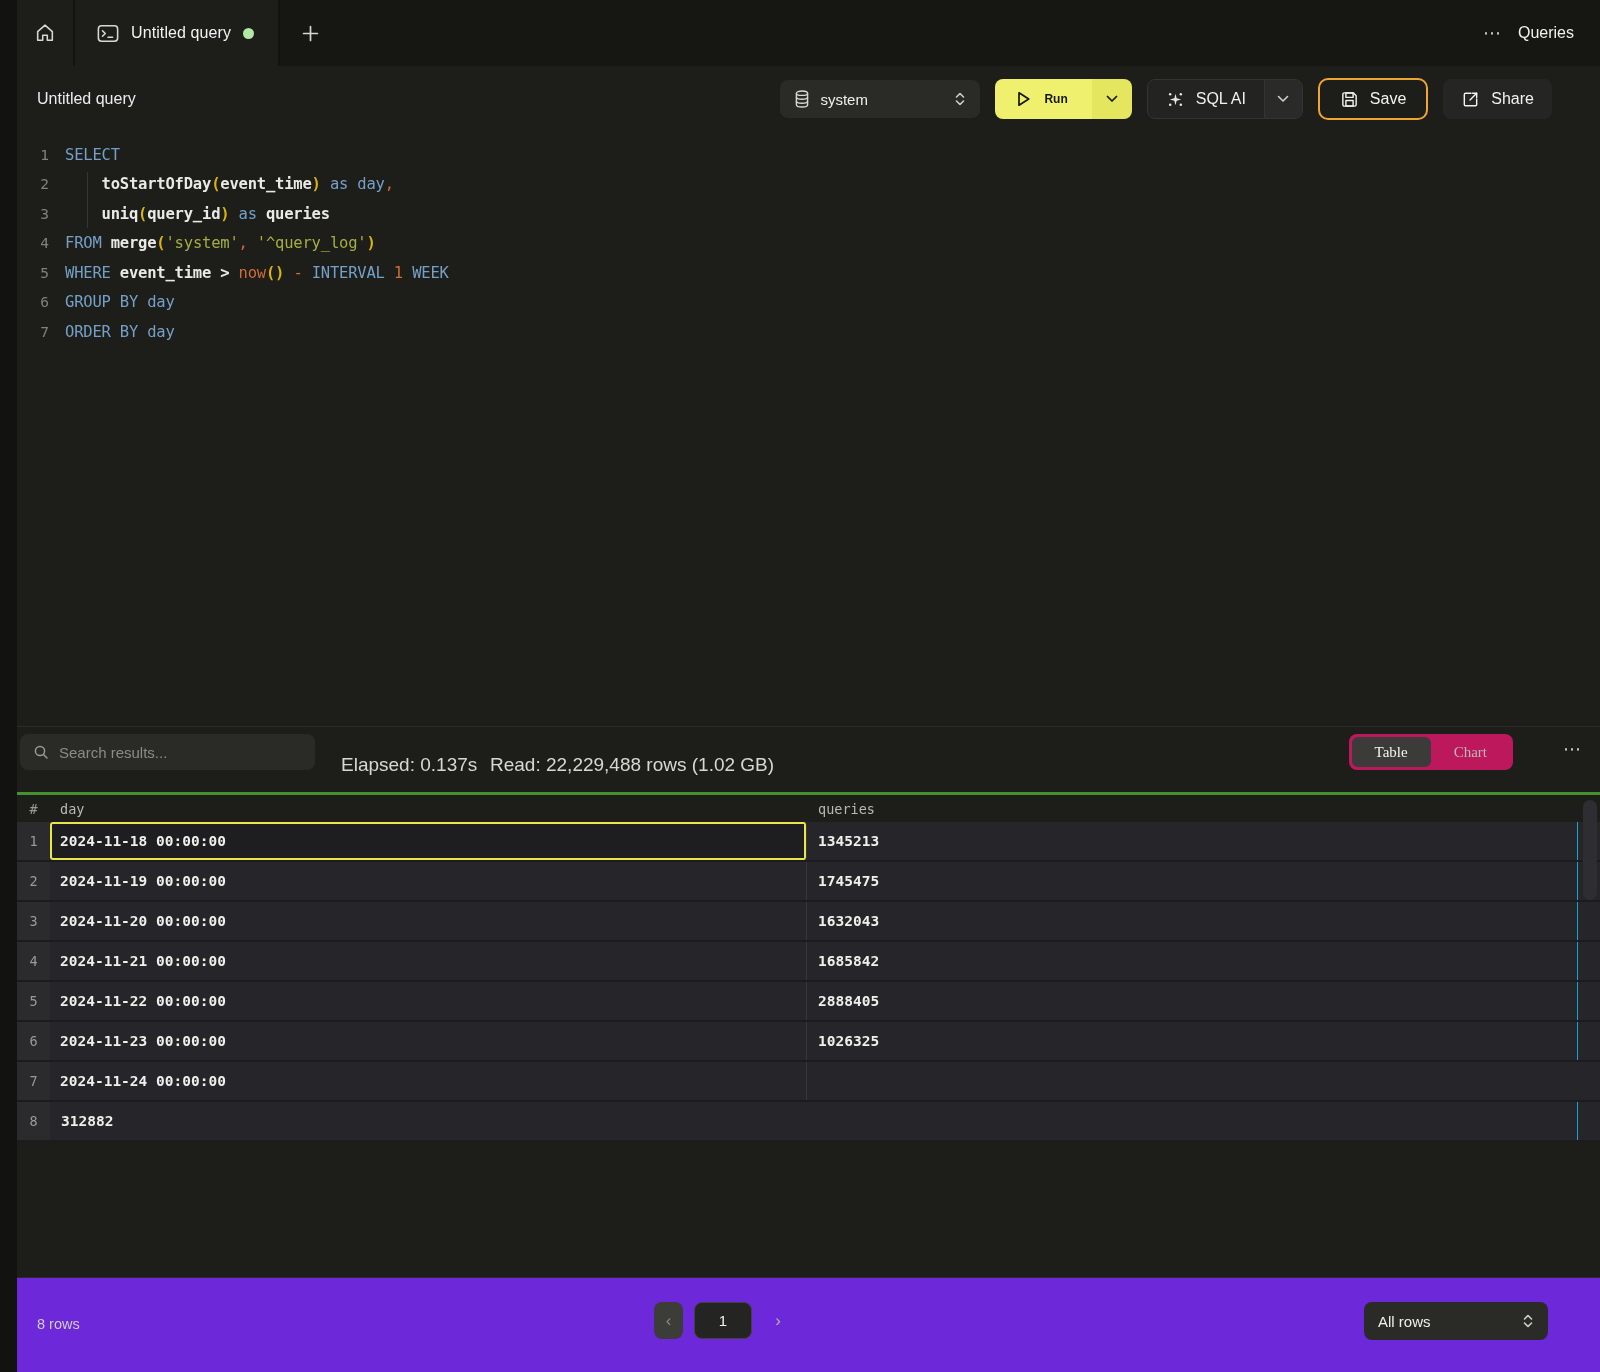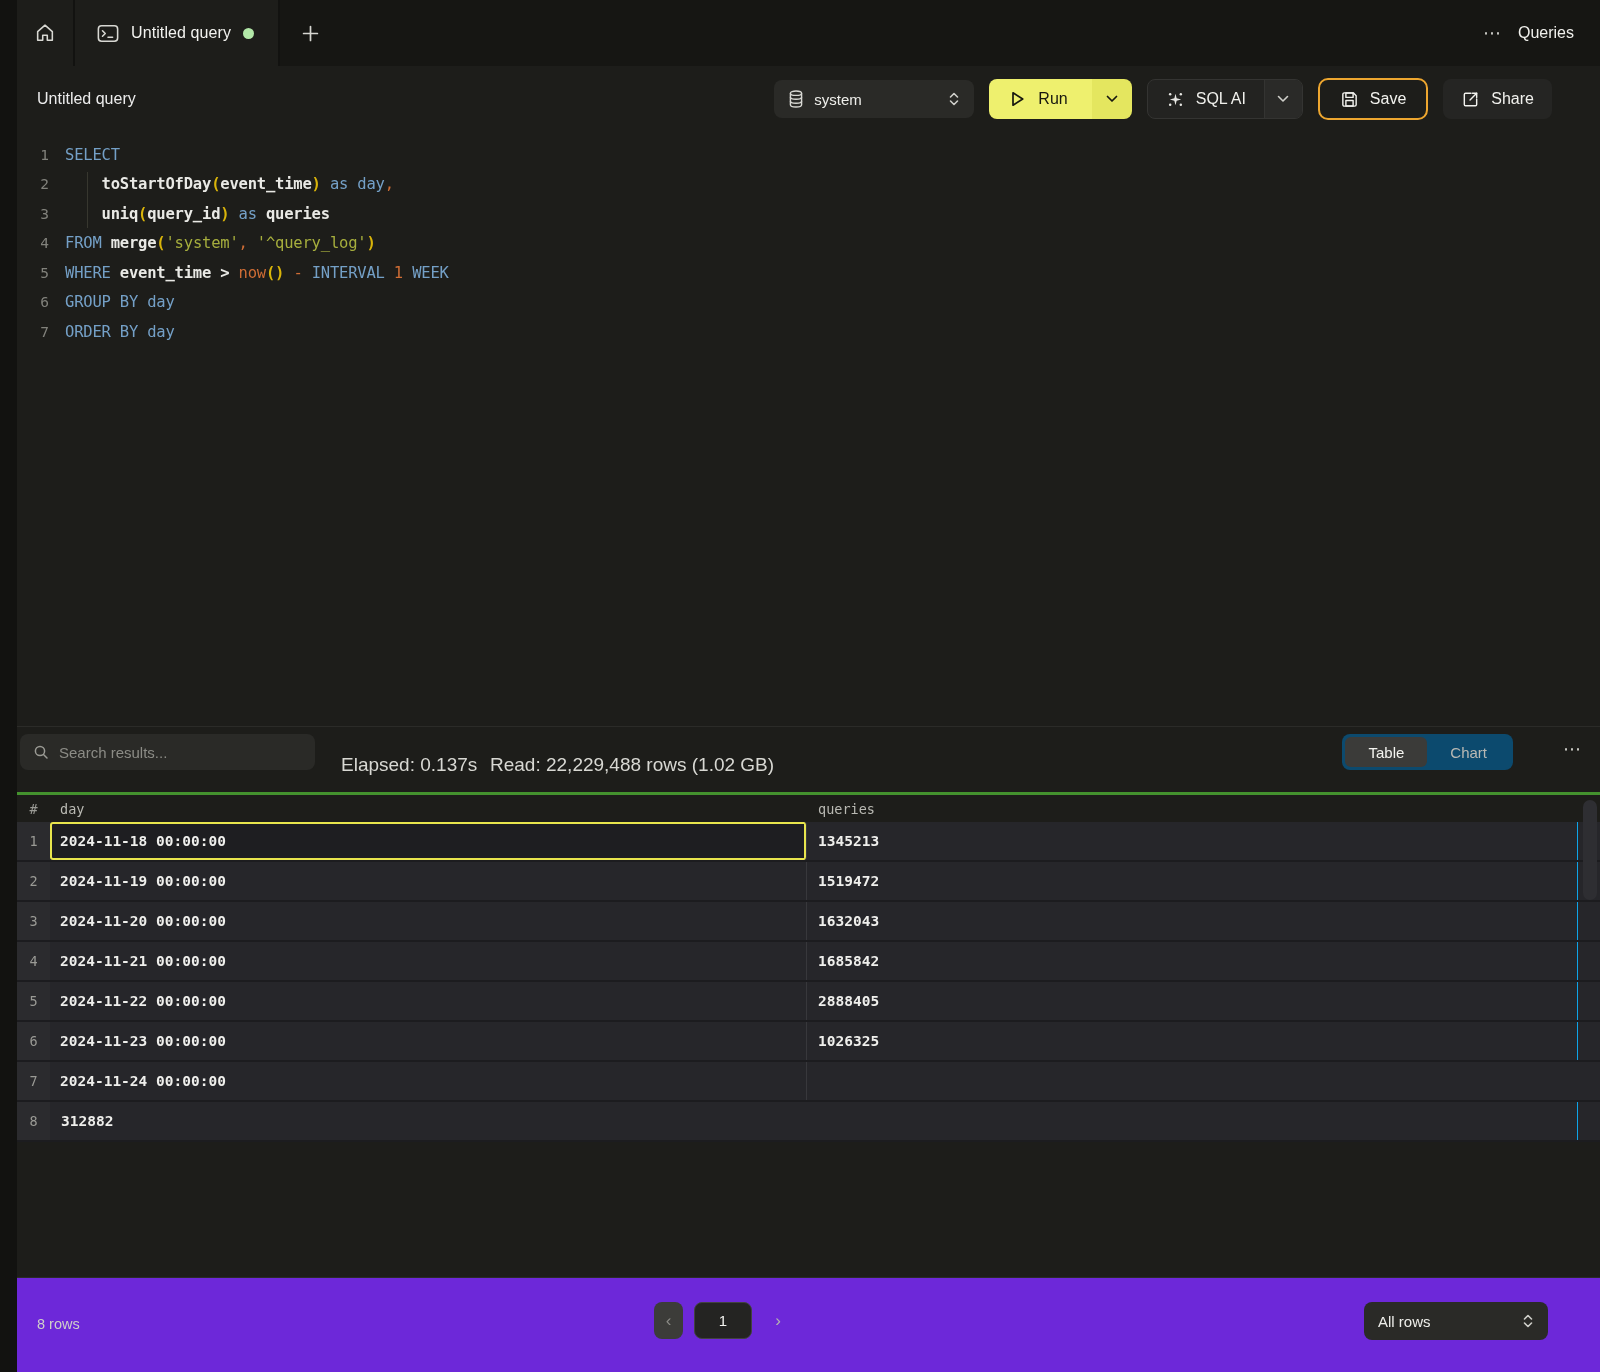--- a/index.html
+++ b/index.html
@@ -29,21 +29,21 @@
   #header { position:absolute; left:17px; top:66px; right:0; height:66px; background:#1d1d1a; display:flex; align-items:center; }
   #page-title { position:absolute; left:20px; font-size:16px; color:#ececе8; color:#ececec; }
   .controls { margin-left:auto; display:flex; align-items:center; gap:15px; padding-right:48px; }
 
   .select-ctl { height:38px; background:#2a2a27; border-radius:8px; display:flex; align-items:center; gap:10px; padding:0 14px; cursor:pointer; }
   .select-ctl .lbl { font-size:15px; color:#eeeeea; }
   #db-select { width:200px; }
   #db-select .updown { margin-left:auto; }
 
   .run-btn { height:40px; border-radius:8px; overflow:hidden; display:flex; align-items:stretch; cursor:pointer; }
-  .run-main { background:#eef06e; color:#17170f; display:flex; align-items:center; gap:12px; padding:0 24px 0 20px; font-size:16px; font-weight:400;}
+  .run-main { background:#eef06e; color:#17170f; display:flex; align-items:center; gap:12px; padding:0 24px 0 20px; font-size:12px; font-weight:700;}
   .run-chev { background:#e4e65f; width:40px; display:flex; align-items:center; justify-content:center; color:#17170f; }
 
   .sqlai-btn { height:40px; border-radius:8px; overflow:hidden; display:flex; align-items:stretch; background:#232321; border:1px solid #343432; cursor:pointer; }
   .sqlai-main { display:flex; align-items:center; gap:11px; padding:0 18px; font-size:16px; color:#f0f0ec; }
   .sqlai-chev { width:38px; border-left:1px solid #343432; background:#2a2a28; display:flex; align-items:center; justify-content:center; color:#cfcfca; }
 
   .save-btn { height:42px; border:2px solid #eda62f; border-radius:10px; background:#1d1d1a; display:flex; align-items:center; gap:11px; padding:0 20px; font-size:16px; color:#f2f2ee; cursor:pointer; }
   .share-btn { height:40px; border-radius:8px; background:#252523; display:flex; align-items:center; gap:11px; padding:0 18px; font-size:16px; color:#f2f2ee; cursor:pointer; }
 
   
@@ -61,21 +61,21 @@
   #indent-guide { position:absolute; left:70px; top:32px; width:1px; height:56px; background:#37372f; }
 
   
   #results-toolbar { position:absolute; left:17px; top:726px; right:0; height:76px; border-top:1px solid #2b2b28; display:flex; align-items:center; background:#1d1d1a; }
   #search-box { position:absolute; left:3px; top:7px; width:295px; height:36px; background:#2a2a27; border-radius:8px; display:flex; align-items:center; gap:10px; padding:0 13px; }
   #search-box input { background:transparent; border:none; outline:none; color:#e8e8e4; font-size:15px; width:230px; font-family:"Liberation Sans",sans-serif; }
   #search-box input::placeholder { color:#8c8c86; }
   .stat { font-size:19px; color:#d8d8d3; }
   #elapsed { position:absolute; left:324px; }
   #read { position:absolute; left:473px; }
-  .view-toggle { position:absolute; right:87px; top:7px; height:36px; background:#0c4a6e; border-radius:8px; display:flex; align-items:flex-end; padding:3px; }
+  .view-toggle { position:absolute; right:87px; top:7px; height:36px; background:#be185d; border-radius:8px; display:flex; align-items:flex-end; padding:3px;font-family:Liberation Serif, serif; }
   .seg { height:30px; display:flex; align-items:center; padding:0 23px; font-size:15px; border-radius:6px; cursor:pointer; color:#b9b9b4; }
   .seg.active { background:#3b3b39; color:#f4f4f0; }
   #results-menu { position:absolute; right:18px; top:13px; }
 
   
   #green-line { position:absolute; left:17px; top:792px; right:0; height:3px; background:#44922e; }
   #results-table { position:absolute; left:17px; top:795px; right:0; }
   .t-header { display:flex; height:27px; align-items:center; font-family:"DejaVu Sans Mono", monospace; font-size:13.5px; color:#b9b9b3; }
   .t-row { display:flex; height:40px; align-items:center; background:#26262a; border-bottom:2px solid #1c1c1f; font-family:"DejaVu Sans Mono", monospace; font-size:14.5px; font-weight:bold; color:#efefec; }
   .c-num { width:33px; flex:none; text-align:center; font-weight:normal; color:#9a9a95; font-size:13.5px; align-self:stretch; display:flex; align-items:center; justify-content:center; }
@@ -258,21 +258,21 @@
     </div>
     <div>
         <div class="t-row">
           <div class="c-num">1</div>
           <div class="c-day cell-selected">2024-11-18 00:00:00</div>
           <div class="c-queries">1345213</div>
         </div>
         <div class="t-row">
           <div class="c-num">2</div>
           <div class="c-day">2024-11-19 00:00:00</div>
-          <div class="c-queries">1519472</div>
+          <div class="c-queries">1745475</div>
         </div>
         <div class="t-row">
           <div class="c-num">3</div>
           <div class="c-day">2024-11-20 00:00:00</div>
           <div class="c-queries">1632043</div>
         </div>
         <div class="t-row">
           <div class="c-num">4</div>
           <div class="c-day">2024-11-21 00:00:00</div>
           <div class="c-queries">1685842</div>

